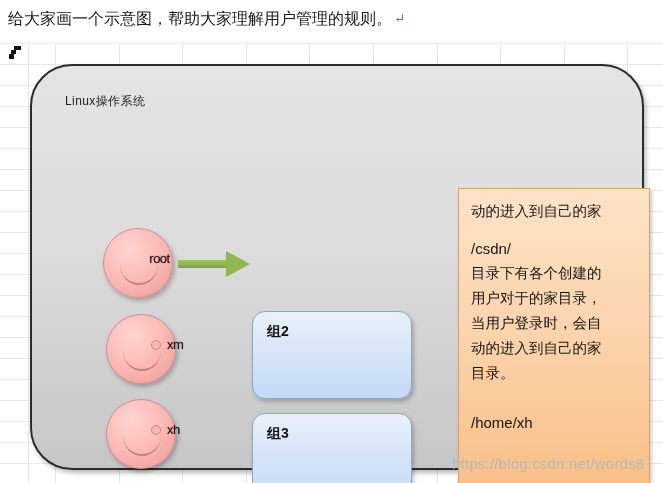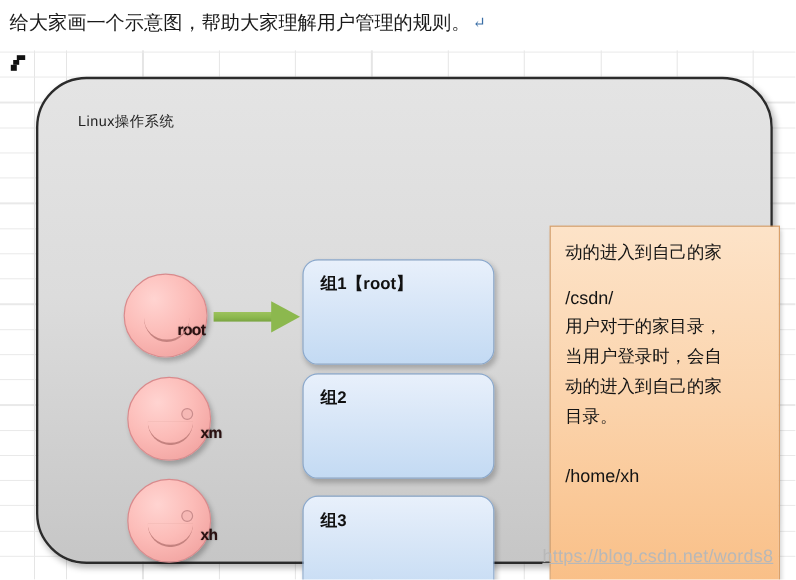--- a/index.html
+++ b/index.html
@@ -99,24 +99,24 @@
     border-radius: 50%;
     background: radial-gradient(circle at 36% 30%, #ffd4d1 0%, #fcbcb8 45%, #f4a9a6 75%, #e79694 100%);
     border: 1px solid #d98a8c;
     box-shadow: 2px 3px 4px rgba(0,0,0,0.25);
     box-sizing: border-box;
   }
   .user-circle .face-label {
     position: absolute;
     left: 0;
     right: 0;
-    top: 38px;
+    top: 22px;
     text-align: center;
     font-size: 13px;
-    font-weight: bold;
+    font-weight: normal;
     color: #2a1010;
     letter-spacing: -0.5px;
     text-shadow: 0 0 1px rgba(0,0,0,0.5);
     margin-left: 43px;
   }
   .user-circle.offset-label .face-label {
     text-align: right;
     padding-left: 17px;
   }
   .user-circle .eye-right {
@@ -224,21 +224,20 @@
 
   
   #watermark {
     position: absolute;
     left: 452px;
     top: 455px;
     font-size: 15px;
     color: #b8b8b8;
     white-space: nowrap;
     letter-spacing: 0.2px;
-    text-decoration: underline;
   }
 </style>
 </head>
 <body>
 
 <div id="doc-caption"><span>给大家画一个示意图，帮助大家理解用户管理的规则。</span><span class="pilcrow">↵</span></div>
 
 <div id="grid-area"></div>
 
 <div id="anchor-mark">
@@ -266,34 +265,32 @@
     <div class="face-label">xh</div>
     <div class="eye-right"></div>
     <div class="smile"></div>
   </div>
 
   <div id="arrow-root-to-group1">
     <div class="shaft"></div>
     <div class="head"></div>
   </div>
 
-  <div class="group-box" id="group-box-1">
-    <div class="group-label">组1【root】</div>
-  </div>
   <div class="group-box" id="group-box-2">
     <div class="group-label">组2</div>
   </div>
   <div class="group-box" id="group-box-3">
     <div class="group-label">组3</div>
   </div>
 
   <div id="home-note">
     <div class="note-line">动的进入到自己的家</div>
     <div class="note-line blank"></div>
     <div class="note-line mono">/csdn/</div>
+    <div class="note-line">目录下有各个创建的</div>
     <div class="note-line">用户对于的家目录，</div>
     <div class="note-line">当用户登录时，会自</div>
     <div class="note-line">动的进入到自己的家</div>
     <div class="note-line">目录。</div>
     <div class="note-line blank"></div>
     <div class="note-line blank"></div>
     <div class="note-line mono">/home/xh</div>
   </div>
 
 </div>

